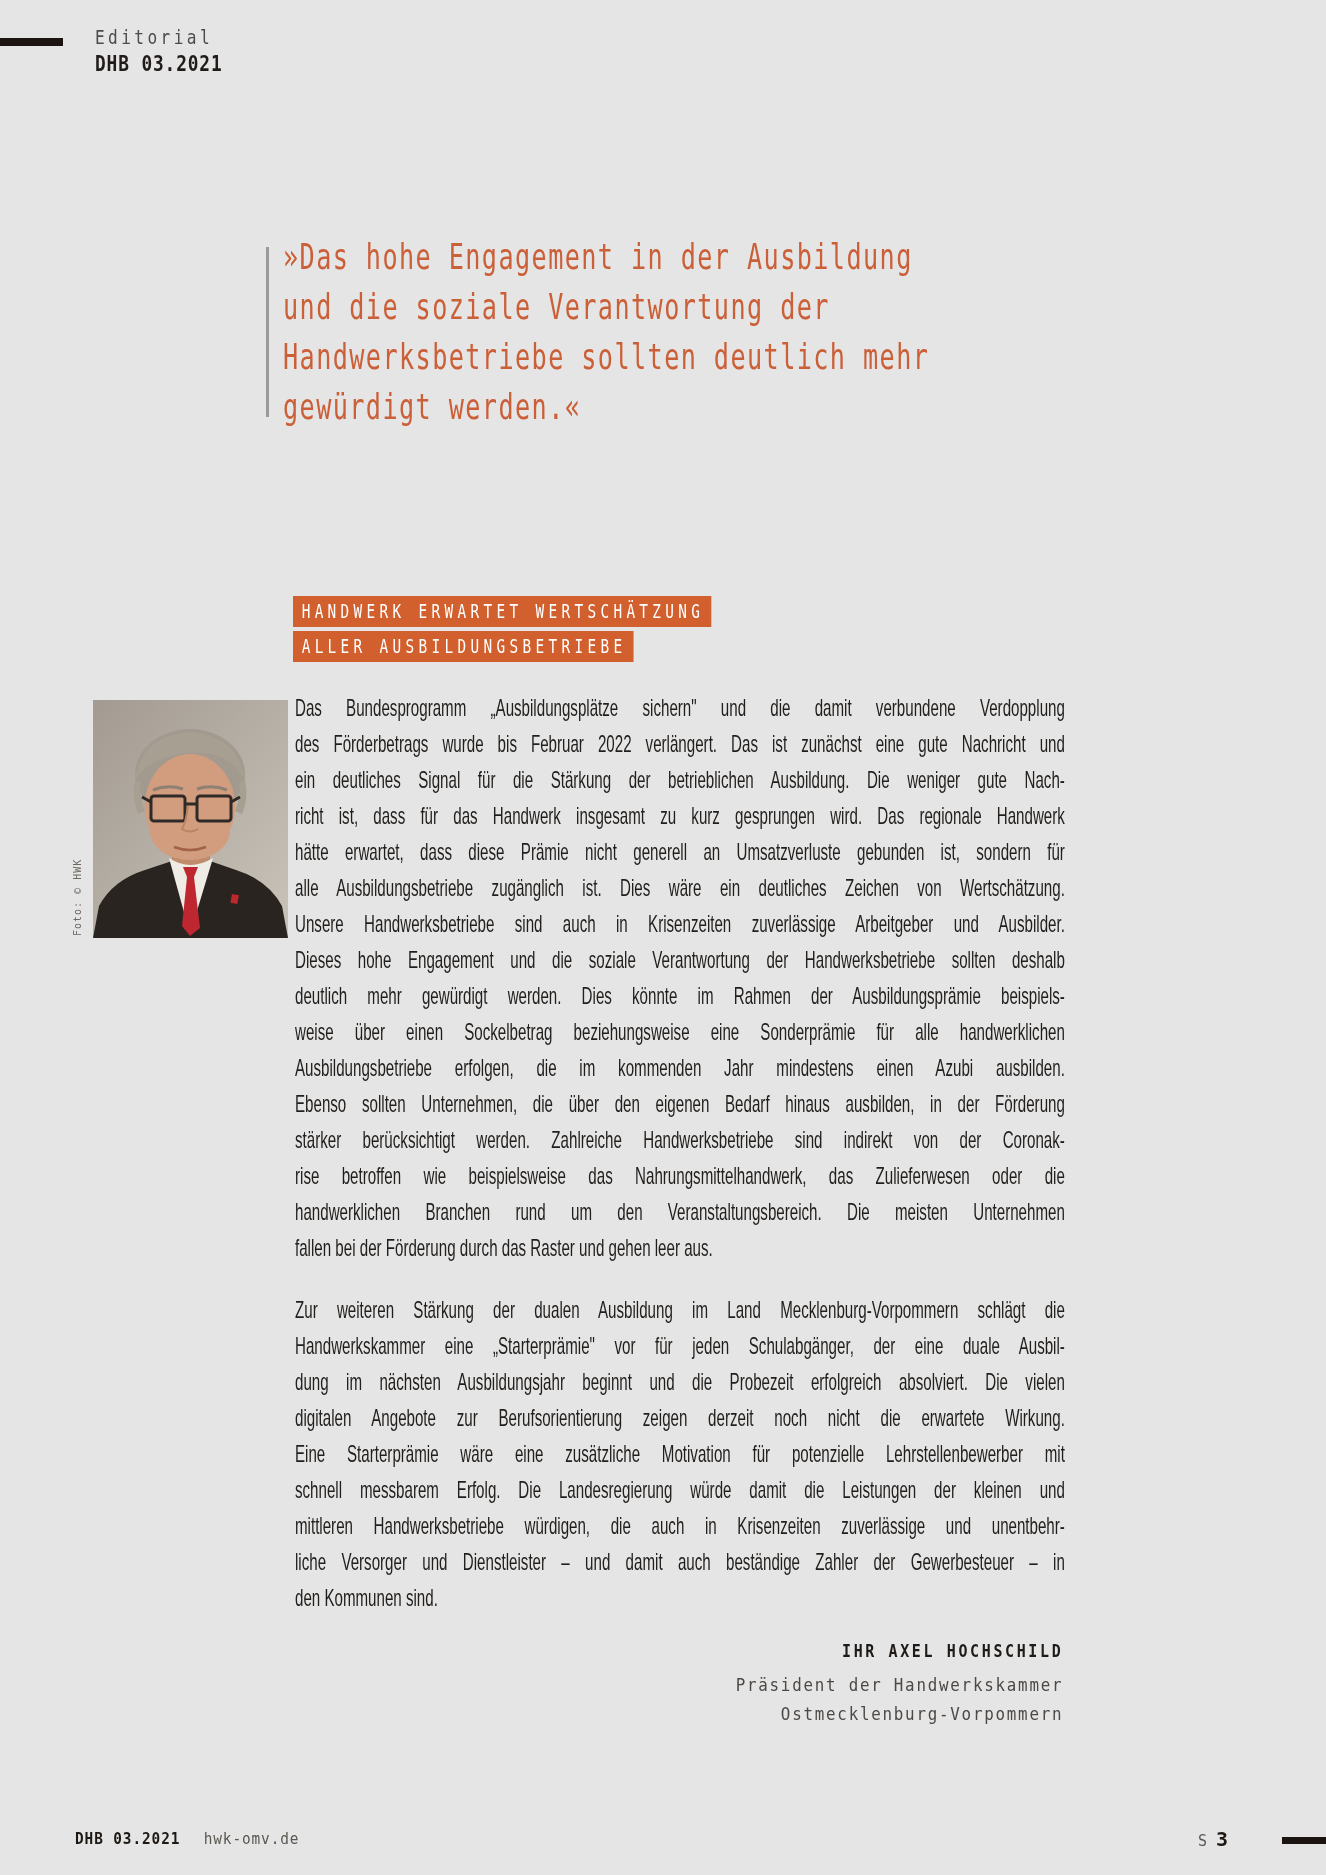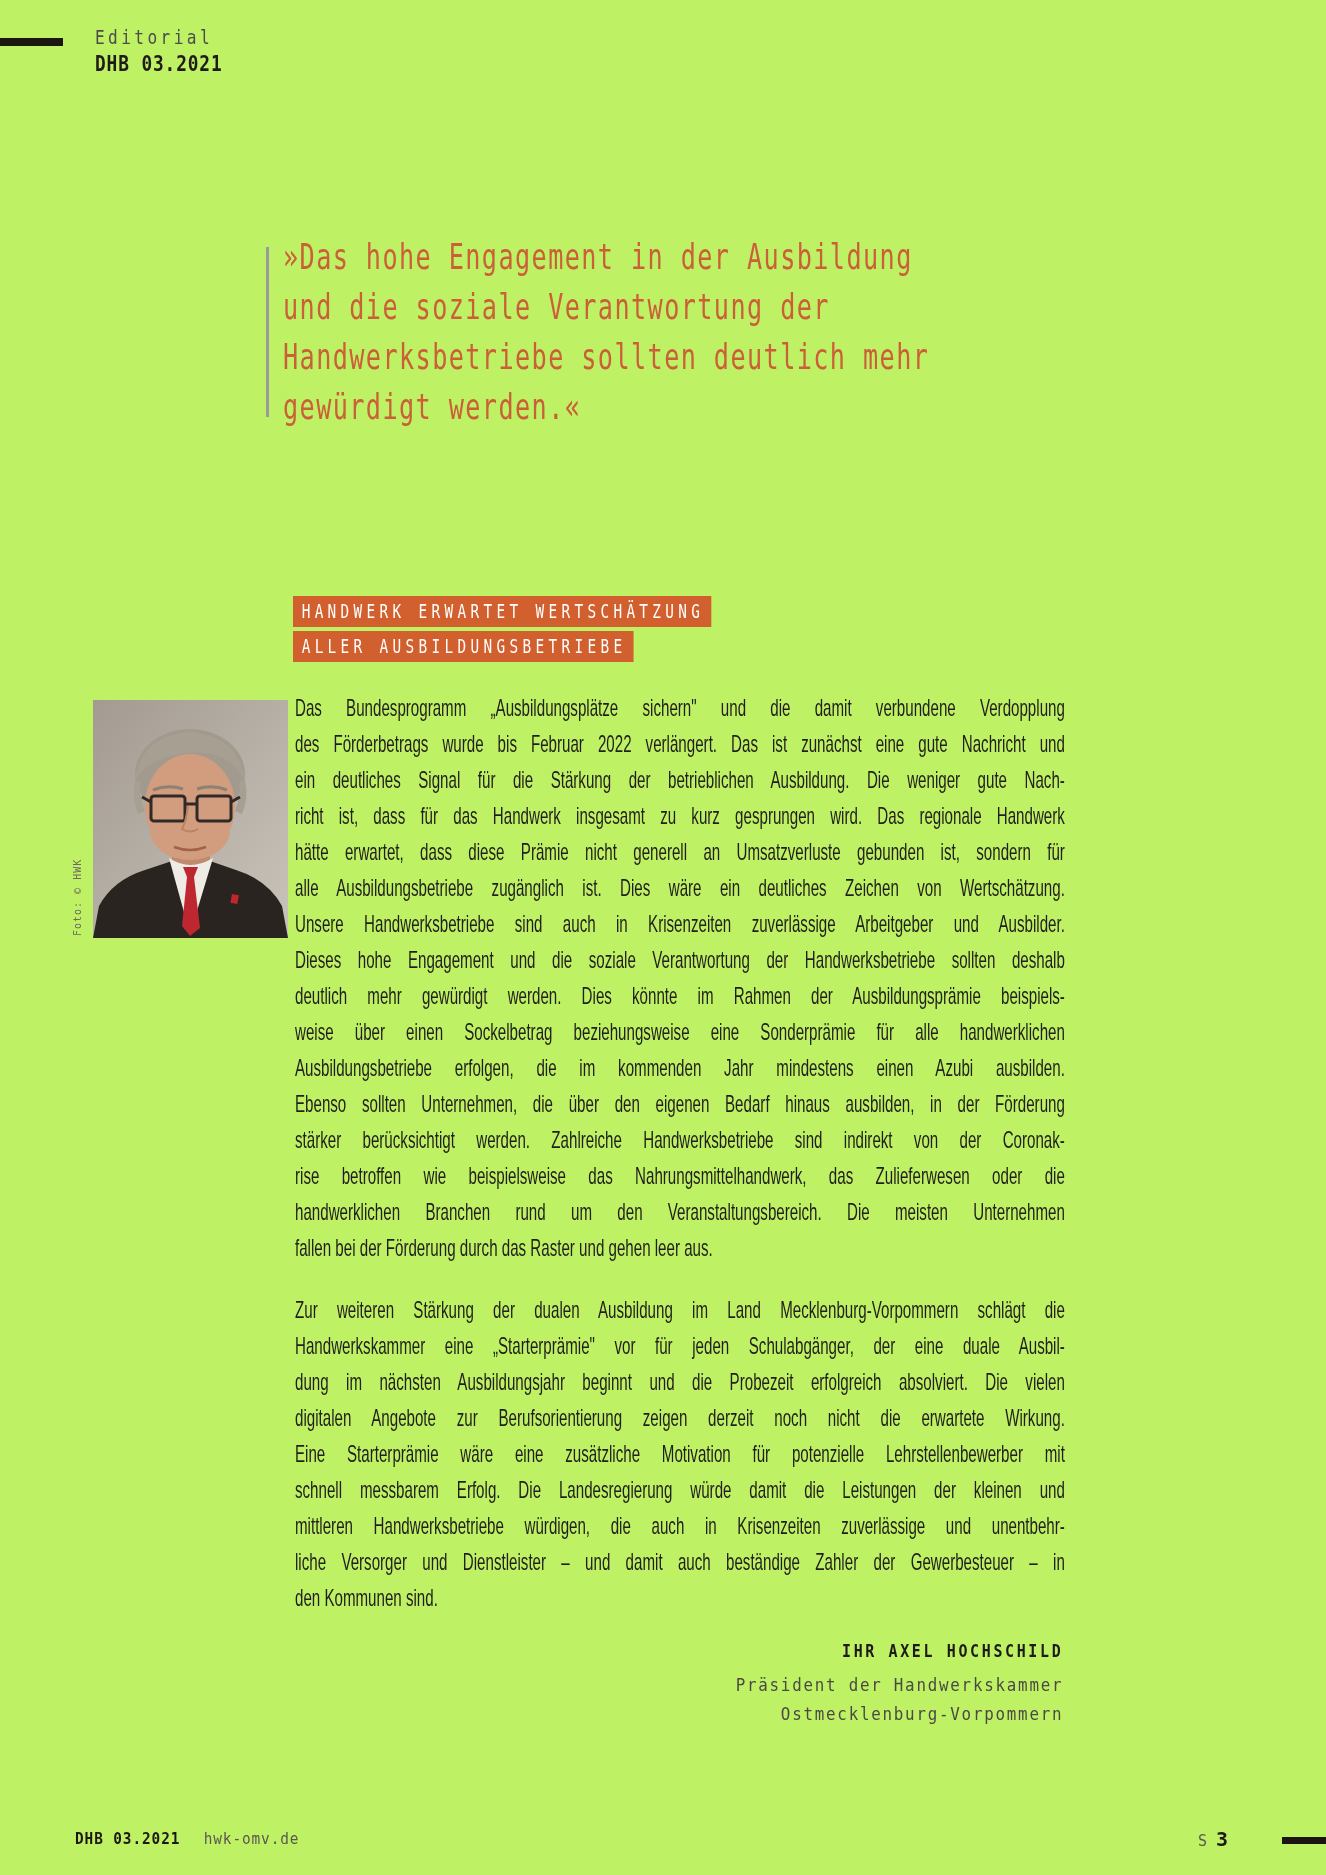--- a/index.html
+++ b/index.html
@@ -1,17 +1,17 @@
 <!DOCTYPE html>
 <html><head>
 <meta charset="utf-8">
 <style>
   html,body{margin:0;padding:0;background:#ffffff;}
   #page{
-    position:relative;width:1326px;height:1875px;background:#bef264;overflow:hidden;
+    position:relative;width:1326px;height:1875px;background:#e5e5e5;overflow:hidden;
     font-family:"Liberation Sans",sans-serif;color:#221e1b;
   }
   .mono{font-family:"DejaVu Sans Mono",monospace;}
 
   
   .top-ink-bar{position:absolute;left:0;top:38px;width:63px;height:8px;background:#1c1410;}
   .section-label{
     position:absolute;left:95px;top:26px;font-size:19px;letter-spacing:4px;color:#4c4c4c;
     transform:scaleX(.85);transform-origin:0 0;white-space:nowrap;
   }

